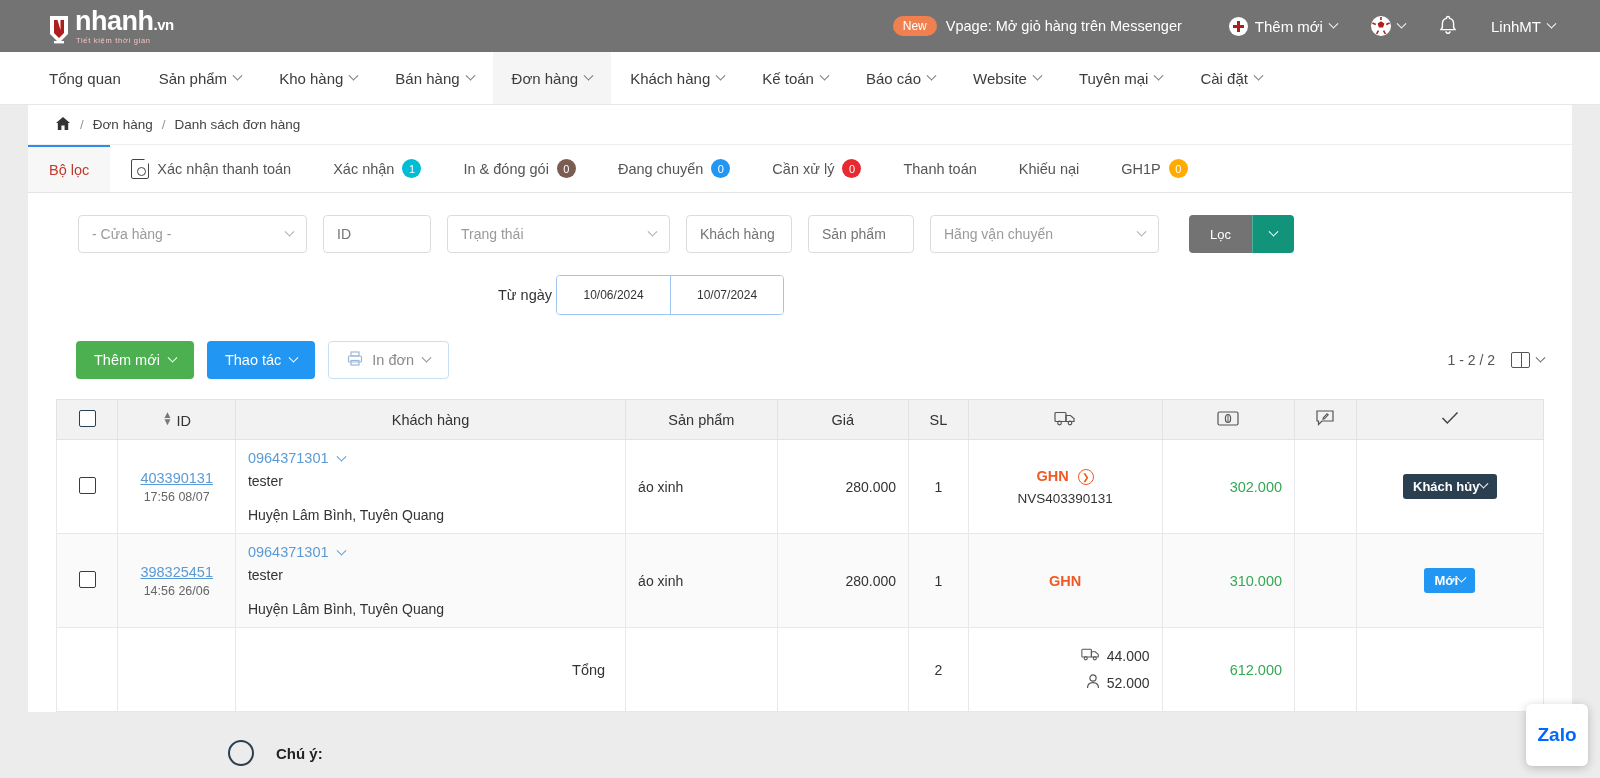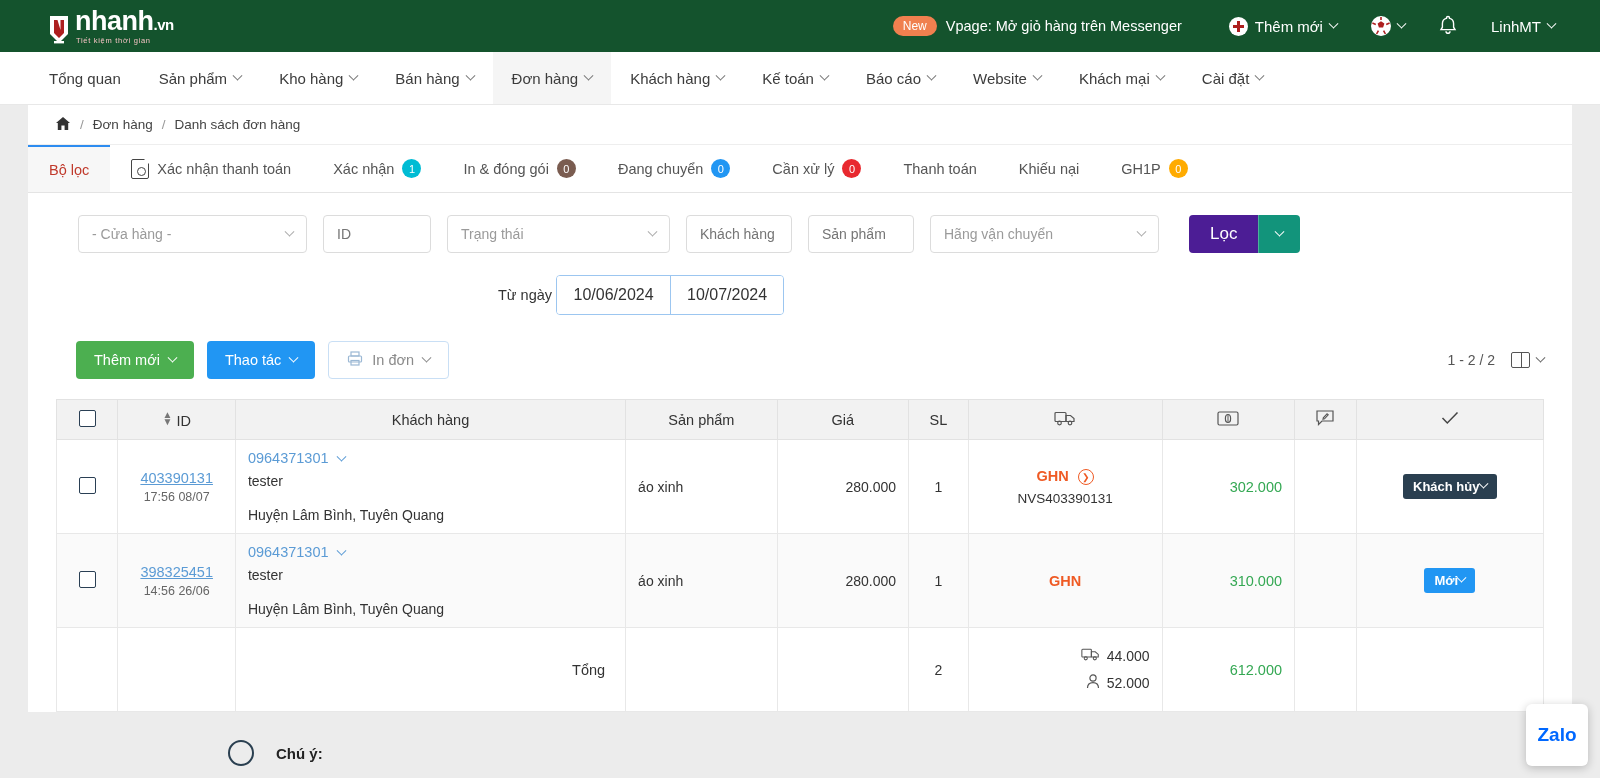--- a/index.html
+++ b/index.html
@@ -6,21 +6,21 @@
   html, body {
     width: 1600px; height: 778px;
     background: #ececec;
     font-family: "Liberation Sans", sans-serif;
     overflow: hidden;
   }
   body { position: relative; }
 
   
   .topbar {
-    height: 52px; background: #14532d;
+    height: 52px; background: #737373;
     display: flex; align-items: center;
     padding: 0 28px 0 46px;
     color: #fff;
   }
   .logo { display: flex; align-items: flex-end; gap: 0; }
   .logo-mark {
     width: 26px; height: 30px; position: relative; margin-right: 3px;
   }
   .logo-mark svg { display: block; }
   .logo-text { display: flex; flex-direction: column; line-height: 1; }
@@ -140,42 +140,42 @@
   .w-id { width: 108px; }
   .w-status { width: 223px; }
   .w-cust { width: 106px; }
   .w-prod { width: 106px; }
   .w-ship { width: 229px; }
   .btn-filter {
     display: flex; height: 38px; border-radius: 4px; overflow: hidden;
     margin-left: 14px; cursor: pointer;
   }
   .btn-filter .main {
-    background: #4c1d95; color: #fff; font-size: 17px;
+    background: #737373; color: #fff; font-size: 13px;
     display: flex; align-items: center; padding: 0 21px;
   }
   .btn-filter .split {
     background: #12947b; color: #fff; width: 42px;
     display: flex; align-items: center; justify-content: center;
     border-left: 1px solid rgba(255,255,255,0.25);
   }
 
   
   .daterow {
     display: flex; align-items: center; gap: 4px;
     padding: 22px 0 0 0; justify-content: flex-start;
     margin-left: 470px;
   }
   .date-label { font-size: 14.5px; color: #333; }
   .date-group {
     display: flex; border: 1px solid #9cc6f0; border-radius: 4px; overflow: hidden;
   }
   .date-inp {
     width: 113px; height: 38px; display: flex; align-items: center;
-    justify-content: center; font-size: 16px; color: #333; background: #fff;
+    justify-content: center; font-size: 12px; color: #333; background: #fff;
   }
   .date-inp + .date-inp { border-left: 1px solid #9cc6f0; }
 
   
   .actionbar {
     display: flex; align-items: center; padding: 26px 28px 0 48px;
   }
   .btn {
     height: 38px; border-radius: 4px; display: flex; align-items: center;
     gap: 9px; padding: 0 18px; font-size: 14.5px; cursor: pointer;
@@ -368,21 +368,21 @@
   </div>
   <div class="navitem">
     <span>Báo cáo</span>
     <span class="caret"></span>
   </div>
   <div class="navitem">
     <span>Website</span>
     <span class="caret"></span>
   </div>
   <div class="navitem">
-    <span>Khách mại</span>
+    <span>Tuyên mại</span>
     <span class="caret"></span>
   </div>
   <div class="navitem">
     <span>Cài đặt</span>
     <span class="caret"></span>
   </div>
 </div>
 
 <div class="page">
 

